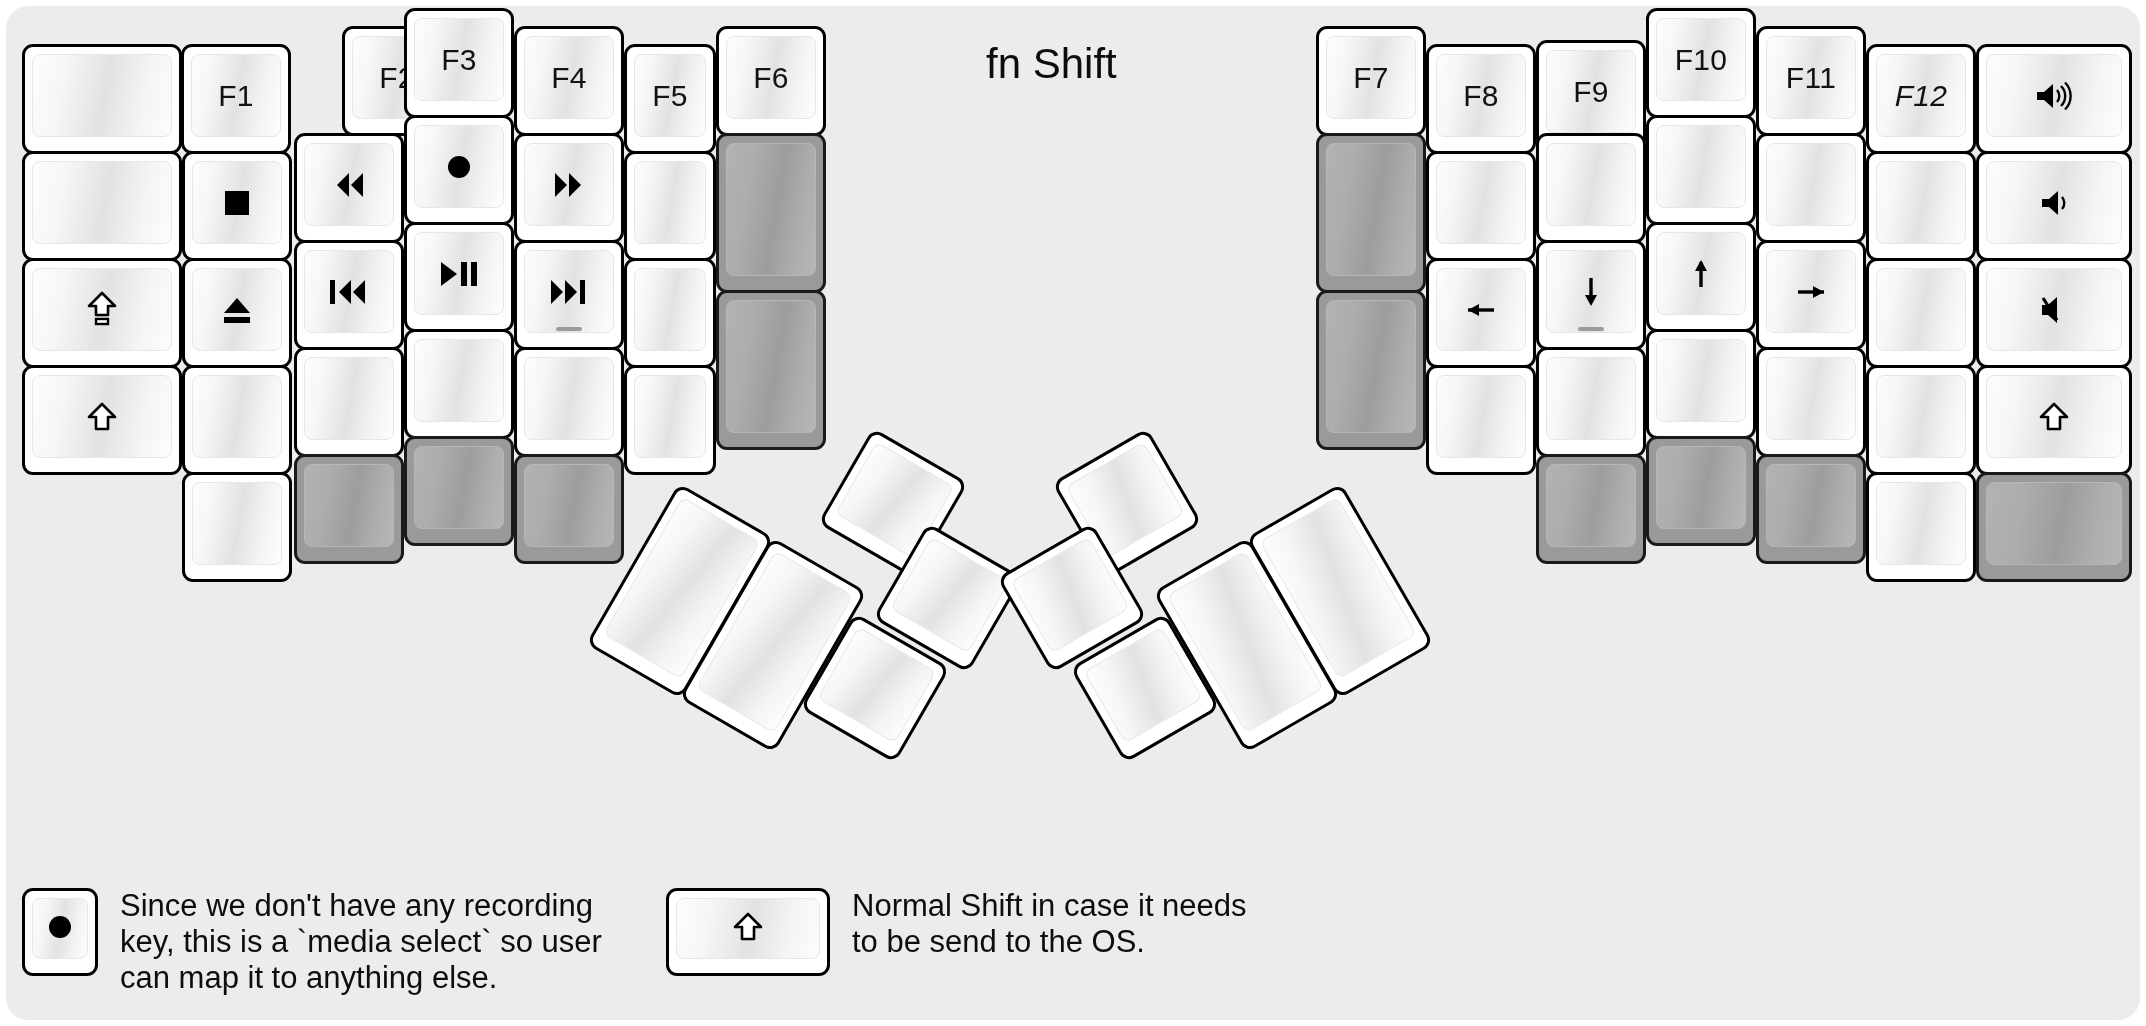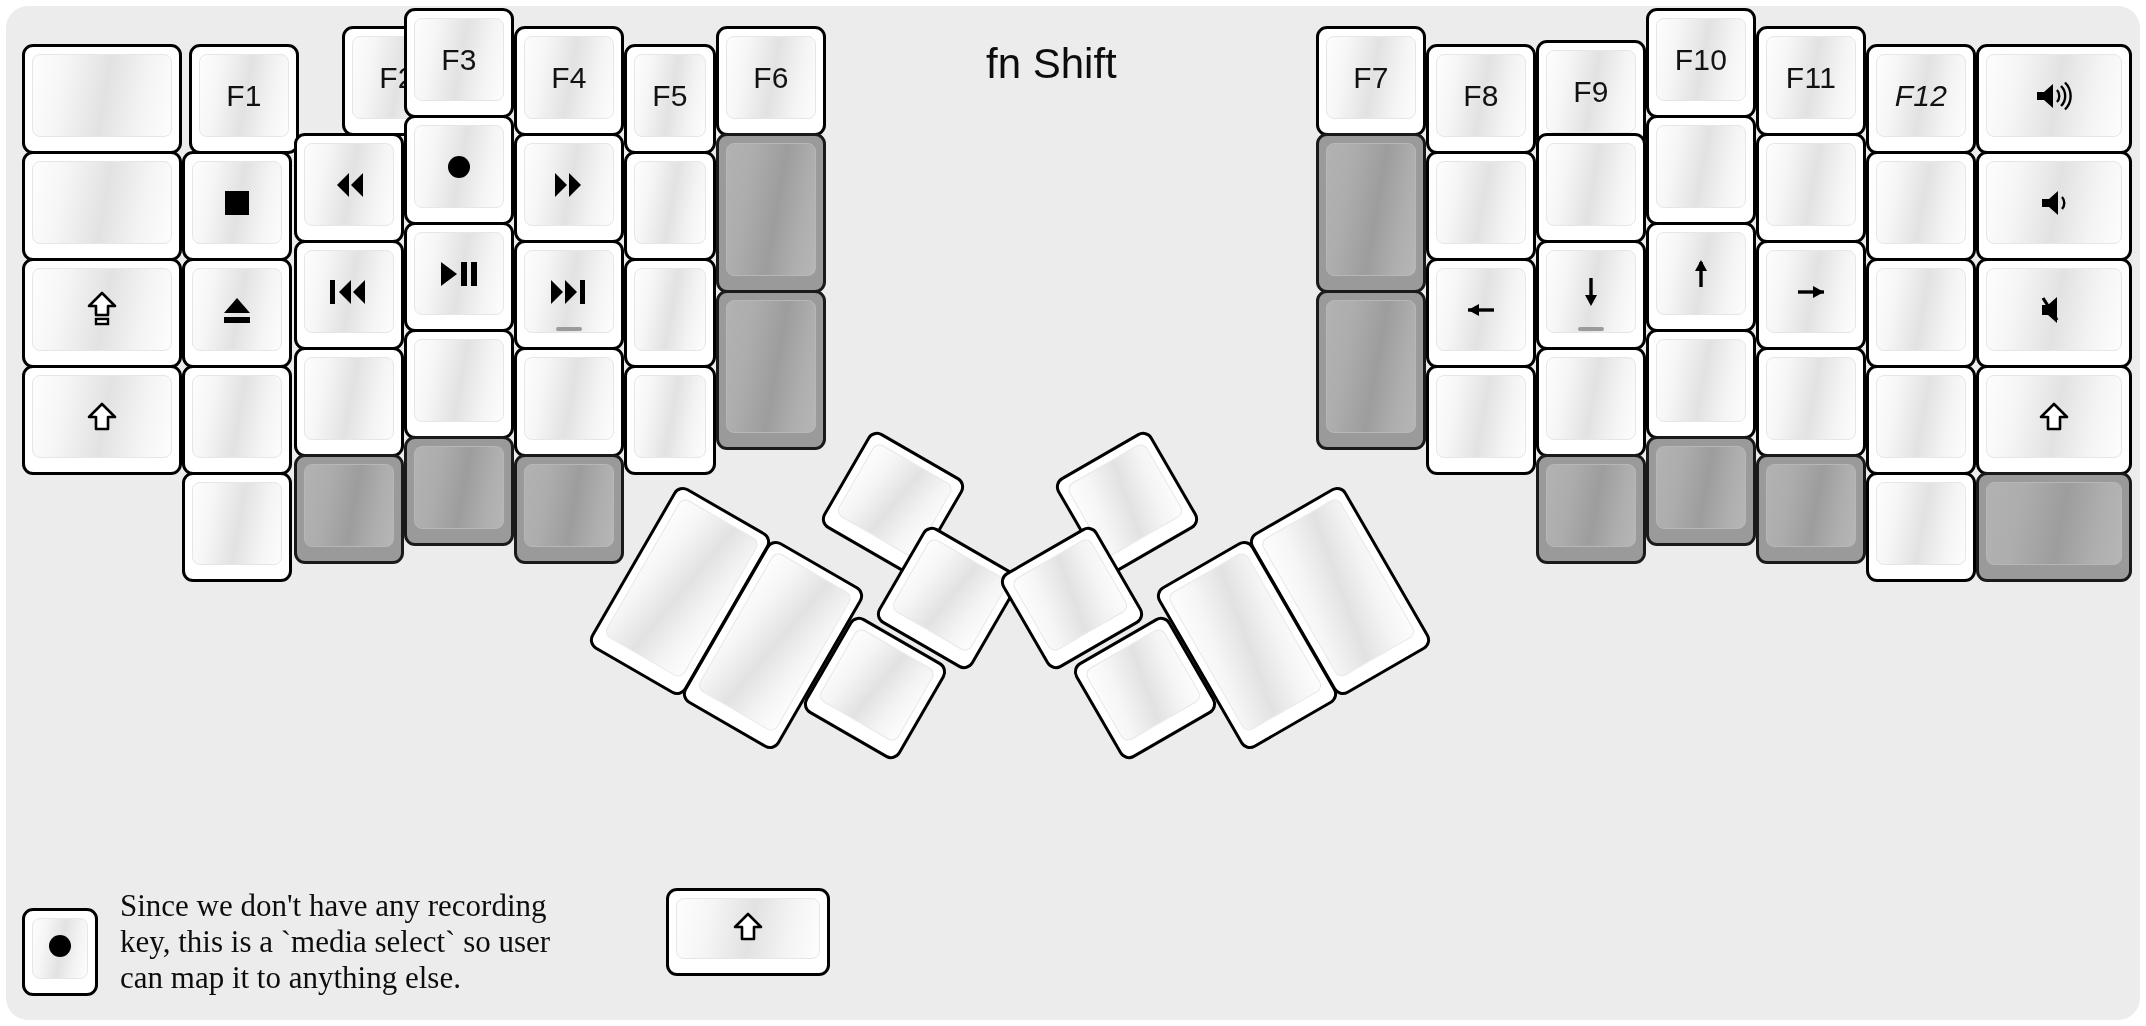--- a/index.html
+++ b/index.html
@@ -75,21 +75,21 @@
   #title{
     position:absolute;
     left:986px;top:40px;
     font-size:42px;
     color:#0d0d0d;
     white-space:nowrap;
     z-index:9;
   }
 
   
-  .legend-item{position:absolute;display:flex;align-items:flex-end;z-index:9;font-family:Liberation Serif, serif;}
+  .legend-item{position:absolute;display:flex;align-items:flex-start;z-index:9;}
   .legend-key{
     position:relative;
     box-sizing:border-box;
     background:#ffffff;
     border:3px solid #000;
     border-radius:11px;
     flex:0 0 auto;
   }
   .legend-key .cap{
     position:absolute;left:7px;right:7px;top:7px;bottom:14px;
@@ -134,21 +134,21 @@
             </svg></span>
         </div>
       </div>
       <div class="key" style="left: 22px; top: 365px; width: 160px; height: 110px;">
         <div class="cap">
           <span class="glyph"><svg width="30" height="32" viewBox="0 0 30 32">
               <path d="M15 3 L28 16 L21 16 L21 28 L9 28 L9 16 L2 16 Z" fill="#fff" stroke="#000" stroke-width="2.6" stroke-linejoin="round"></path>
             </svg></span>
         </div>
       </div>
-      <div class="key" style="left: 189px; top: 44px; width: 110px; height: 110px;">
+      <div class="key" style="left: 181px; top: 44px; width: 110px; height: 110px;">
         <div class="cap">
           <span class="lbl">F1</span>
         </div>
       </div>
       <div class="key" style="left: 182px; top: 151px; width: 110px; height: 110px;">
         <div class="cap">
           <span class="glyph"><svg width="32" height="32" viewBox="0 0 32 32">
               <rect x="4" y="4" width="24" height="24" fill="#000"></rect>
             </svg></span>
         </div>
@@ -476,15 +476,17 @@
   <div class="legend-item" style="left:666px;top:888px;">
     <div class="legend-key" style="width:164px;height:88px;">
       <div class="cap">
         <span class="glyph">
           <svg width="30" height="32" viewBox="0 0 30 32">
             <path d="M15 3 L28 16 L21 16 L21 28 L9 28 L9 16 L2 16 Z" fill="#fff" stroke="#000" stroke-width="2.6" stroke-linejoin="round"></path>
           </svg>
         </span>
       </div>
     </div>
+    <div class="legend-text">Normal Shift in case it needs
+to be send to the OS.</div>
   </div>
 
 </div>
 
 </body></html>

